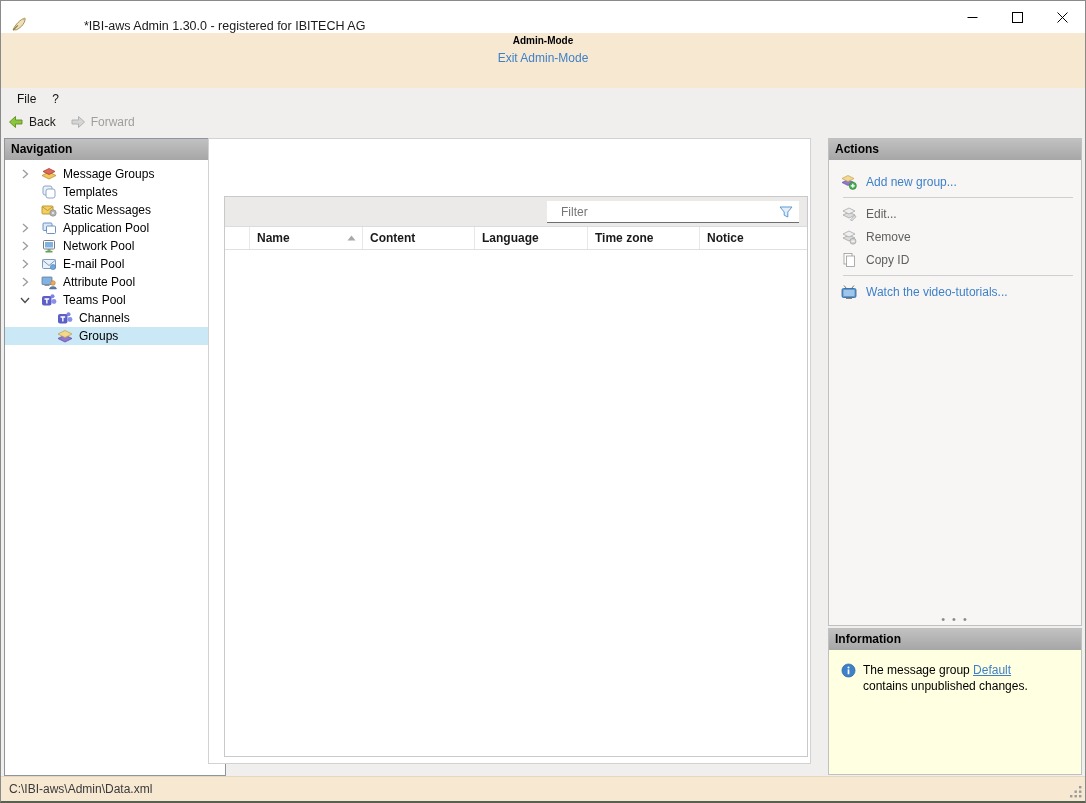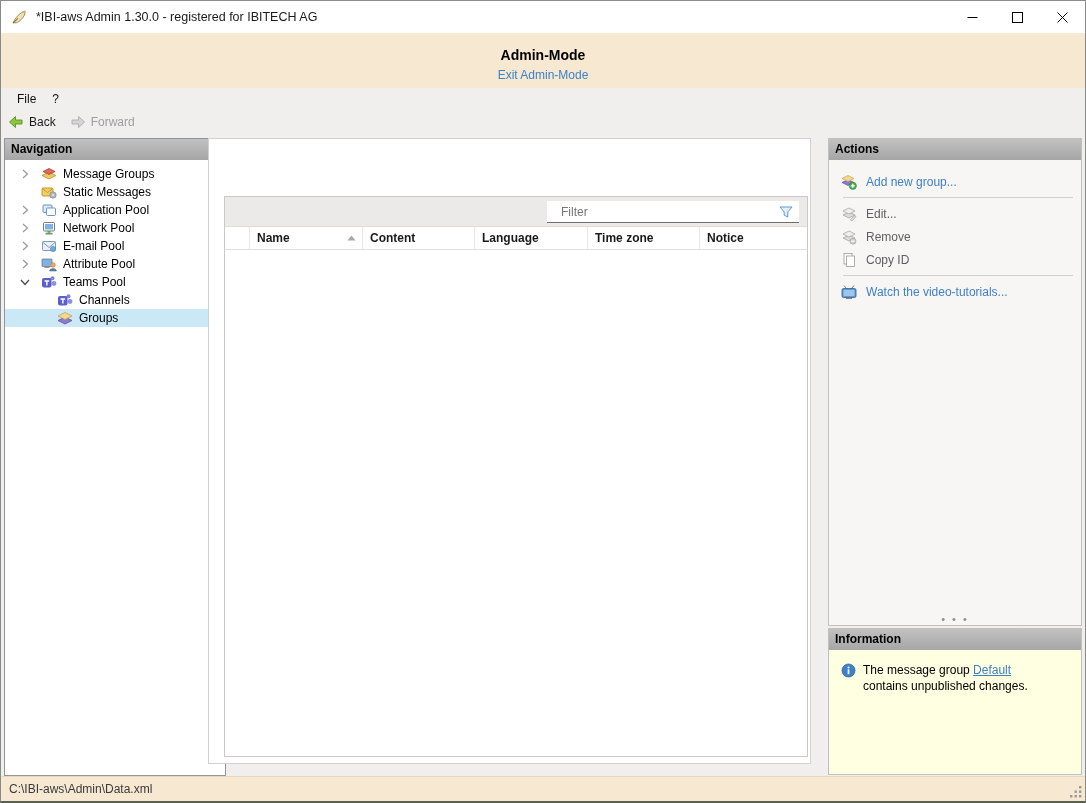--- a/index.html
+++ b/index.html
@@ -2,28 +2,28 @@
 <html><head>
 <meta charset="utf-8">
 <style>
   * { margin:0; padding:0; box-sizing:border-box; }
   html,body { width:1086px; height:803px; background:#D4D4D4; font-family:"Liberation Sans", sans-serif; }
   .window {
     position:relative; width:1086px; height:803px; background:#F0EFEE;
     border:1px solid #8A8A8A; border-bottom:2px solid #58604F; overflow:hidden;
   }
   
-  .titlebar { position:absolute; top:0; left:0; right:0; height:32px; background:#FFFFFF; display:flex; align-items:center; }
+  .titlebar { position:absolute; top:0; left:0; right:0; height:32px; background:#FFFFFF; display:flex; align-items:flex-end;gap:48px; }
   .app-icon { margin-left:10px; width:17px; height:17px; flex:none; }
   .title-text { margin-left:8px; font-size:12.5px; color:#1A1A1A; }
   .win-controls { margin-left:auto; display:flex; height:100%; }
   .win-btn { width:45px; height:100%; display:flex; align-items:center; justify-content:center; }
   
   .banner { position:absolute; top:32px; left:0; right:0; height:55px; background:#F7E8D2; text-align:center; }
-  .banner-title { margin-top:14px; font-size:14px; font-weight:bold; color:#000; }
+  .banner-title { margin-top:2px; font-size:10px; font-weight:bold; color:#000; }
   .banner-link { display:inline-block; margin-top:5px; font-size:12px; color:#3E81C8; cursor:pointer; }
   
   .menubar { position:absolute; top:87px; left:0; right:0; height:22px; display:flex; align-items:center; font-size:12px; color:#111; }
   .menu-item { padding:0 8px; }
   .menu-item:first-child { margin-left:8px; }
   .toolbar { position:absolute; top:109px; left:0; right:0; height:24px; display:flex; align-items:center; font-size:12px; }
   .tool-btn { display:flex; align-items:center; gap:5px; padding:0 7px; height:100%; color:#1A1A1A; }
   .tool-btn.disabled { color:#9E9E9E; }
   
   .workspace { position:absolute; top:133px; left:0; right:0; bottom:25px; background:#F0EFEE; }
@@ -139,20 +139,28 @@
                 <path d="M3 1 L7.5 5 L3 9" fill="none" stroke="#9B9B9B" stroke-width="1.3"></path>
               </svg>
             </span>
           <svg class="ticon" viewBox="0 0 16 16">
             <polygon points="8,6 15,9.5 8,13 1,9.5" fill="#F1C85C" stroke="#B98F2F" stroke-width="0.8"></polygon>
             <polygon points="8,2.5 14,5.5 8,8.5 2,5.5" fill="#DD6A5A" stroke="#A83C30" stroke-width="0.8"></polygon>
           </svg>
           <span>Message Groups</span>
         </div>
 
+        <div class="tree-row">
+          <span class="chev"></span>
+          <svg class="ticon" viewBox="0 0 16 16">
+            <rect x="2" y="2" width="9" height="9" rx="2" fill="#E9F1FA" stroke="#8CA6C6"></rect>
+            <rect x="5" y="5" width="9" height="9" rx="2" fill="#FFFFFF" stroke="#8CA6C6"></rect>
+          </svg>
+          <span>Templates</span>
+        </div>
 
         <div class="tree-row">
           <span class="chev"></span>
           <svg class="ticon" viewBox="0 0 16 16">
             <rect x="1" y="4" width="11" height="8" rx="1" fill="#F3CE63" stroke="#BE9A35"></rect>
             <path d="M1 4.5 L6.5 8.5 L12 4.5" fill="none" stroke="#BE9A35"></path>
             <circle cx="12" cy="11" r="3.2" fill="#B3B3B3" stroke="#8C8C8C" stroke-width="0.7"></circle>
             <circle cx="12" cy="11" r="1.1" fill="#EDEDED"></circle>
           </svg>
           <span>Static Messages</span>

